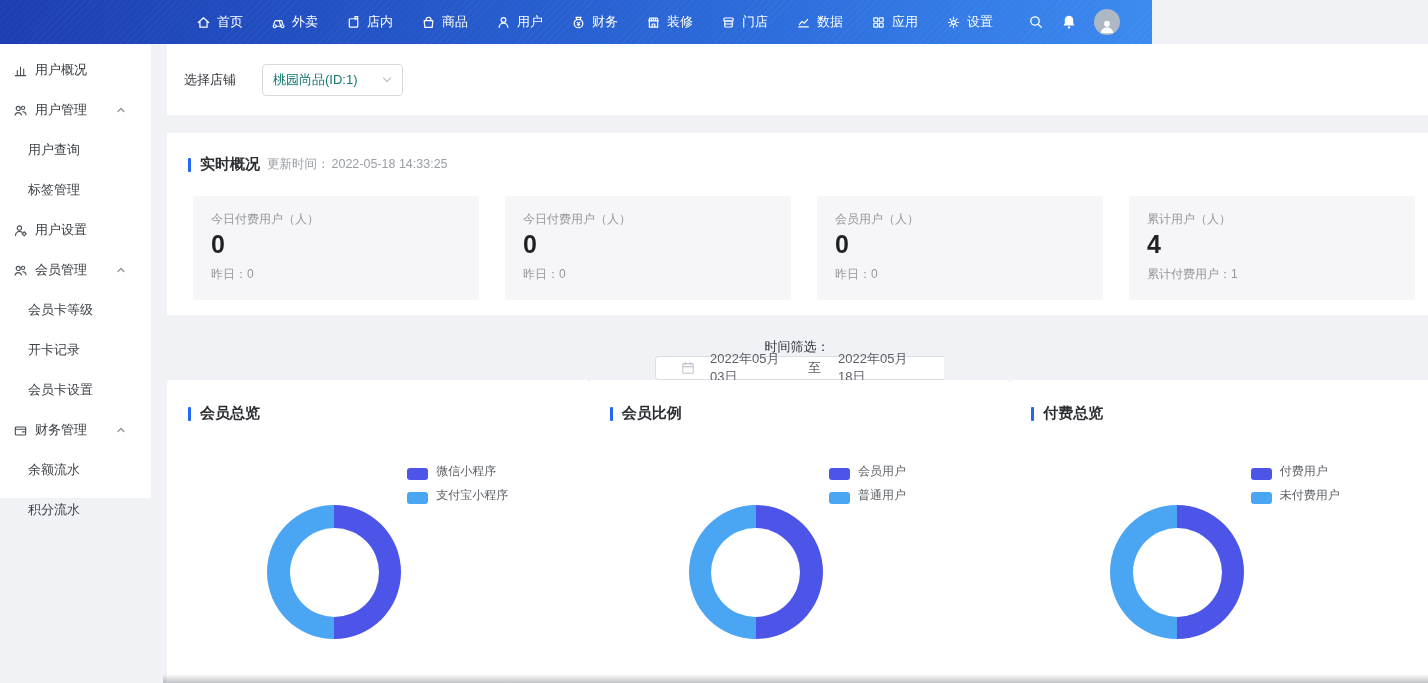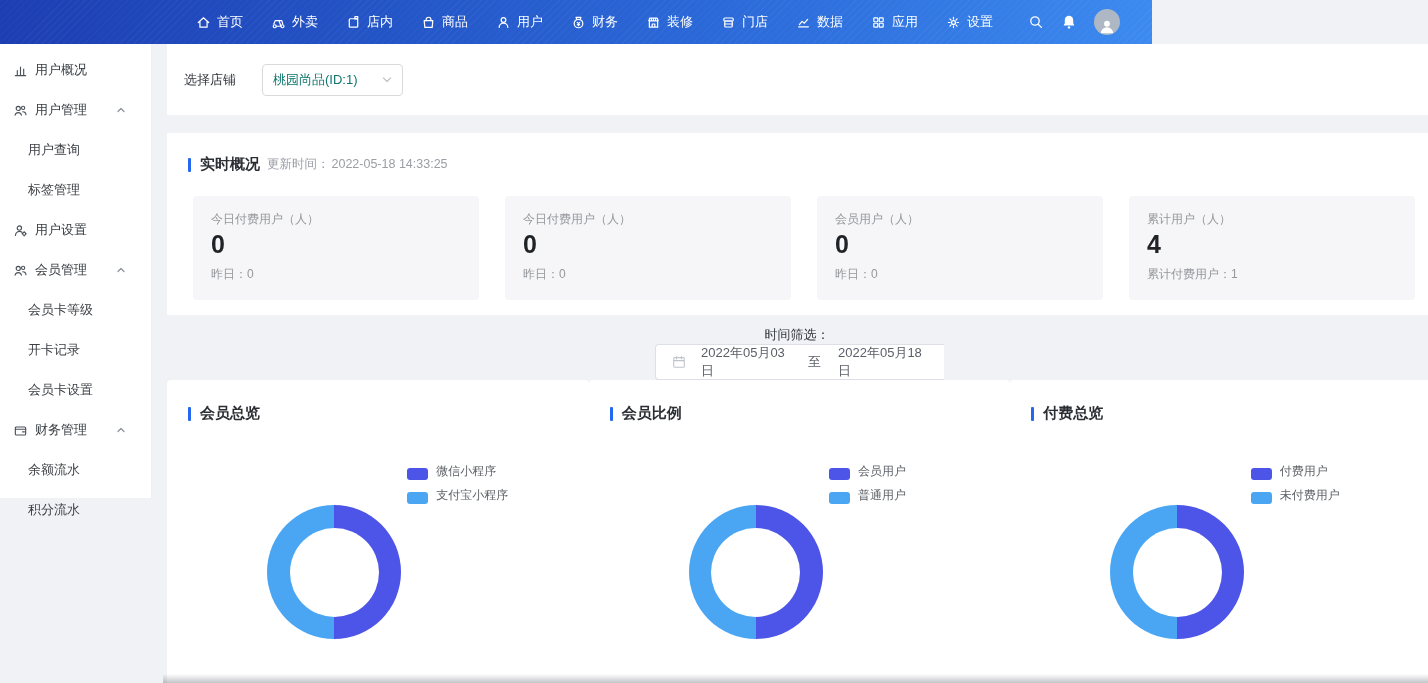--- a/index.html
+++ b/index.html
@@ -51,22 +51,22 @@
   .updated .t { margin-left:2px; }
 
   .stats-row { display:flex; gap:26px; padding:22px 17px 0 26px; }
   .stat-card { flex:1; height:104px; background:#f6f6f8; border-radius:4px; padding:15px 18px; }
   .stat-label { font-size:12px; color:#94979c; }
   .stat-value { font-size:25px; font-weight:bold; color:#1f2226; margin-top:3px; line-height:1.1; }
   .stat-sub { font-size:12px; color:#94979c; margin-top:7px; }
 
   .filter-band { height:65px; display:flex; align-items:center; justify-content:flex-end;flex-direction:column; }
   .filter-label { font-size:13px; color:#2f3338; font-weight:500; margin-right:5px; }
-  .date-range { width:289px; height:36px; background:#fff; border:1px solid #dcdfe6; border-right:none;
-    border-radius:4px 0 0 4px; display:flex; align-items:center; padding:0 16px; cursor:pointer; }
+  .date-range { width:289px; height:24px; background:#fff; border:1px solid #dcdfe6; border-right:none;
+    border-radius:4px 0 0 4px; display:flex; align-items:center; padding:0 25px; cursor:pointer; }
   .date-range svg { width:14px; height:14px; color:#c0c4cc; flex:0 0 auto; }
   .date-text { font-size:13px; color:#5a5e66; }
   .date-start { margin-left:15px; }
   .date-sep { margin:0 17px; font-size:13px; color:#5a5e66; }
 
   .charts-row { display:flex; height:303px; }
   .chart-card { flex:1; background:#fff; border-radius:4px 4px 0 0; position:relative; }
   .chart-head { display:flex; align-items:center; padding:24px 0 0 21px; }
   .legend { position:absolute; top:83px; left:57%; display:flex; flex-direction:column; gap:7px; }
   .legend-item { display:flex; align-items:flex-end; gap:8px; cursor:pointer; }

